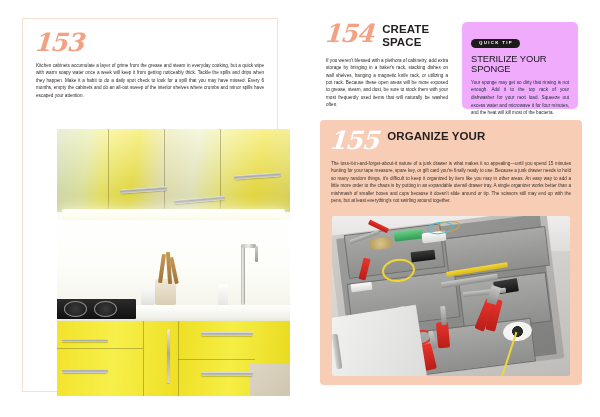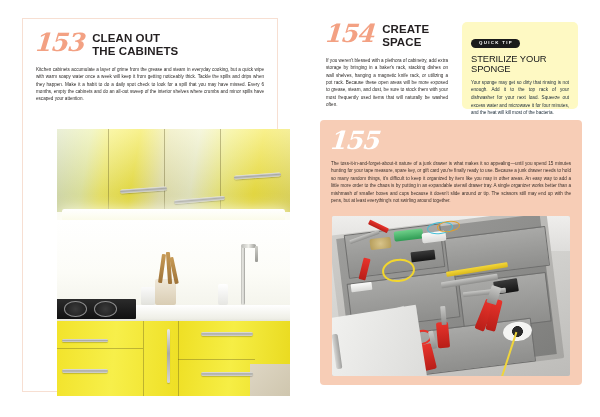--- a/index.html
+++ b/index.html
@@ -94,21 +94,21 @@
     position: absolute;
     left: 0; top: 0;
     width: 122px;
   }
   .col-154 .body-copy { margin-top: 7px; }
 
   .quicktip {
     position: absolute;
     left: 136px; top: 0;
     width: 116px; height: 87px;
-    background: #fef9c3;
+    background: #f0abfc;
     border-radius: 5px;
     box-sizing: border-box;
     padding: 8px 9px 7px 9px;
   }
   .qt-badge {
     display: inline-block;
     background: #1b1b1b;
     color: #ffffff;
     border-radius: 8px;
     font-size: 4.4px;
@@ -202,24 +202,20 @@
 </head>
 <body>
 
 <div class="spread">
 
   <div class="page-left">
     <div class="left-inner">
 
       <div class="tip-head">
         <div class="tip-num">153</div>
-        <div class="tip-title">
-          <span>CLEAN OUT</span>
-          <span>THE CABINETS</span>
-        </div>
       </div>
 
       <p class="body-copy left-copy">Kitchen cabinets accumulate a layer of grime from the grease and steam in everyday cooking, but a quick wipe with warm soapy water once a week will keep it from getting noticeably thick. Tackle the spills and drips when they happen. Make it a habit to do a daily spot check to look for a spill that you may have missed. Every 6 months, empty the cabinets and do an all-out sweep of the interior shelves where crumbs and minor spills have escaped your attention.</p>
     </div>
 
     <div class="photo-kitchen">
       <div class="scene">
         <div class="r k-wall"></div>
         <div class="r k-upper"></div>
         <div class="r k-upper-shade"></div>
@@ -288,20 +284,21 @@
       <div class="qt-badge">QUICK TIP</div>
       <div class="qt-title">STERILIZE YOUR SPONGE</div>
       <div class="qt-body">Your sponge may get so dirty that rinsing is not enough. Add it to the top rack of your dishwasher for your next load. Squeeze out excess water and microwave it for four minutes, and the heat will kill most of the bacteria.</div>
     </div>
   </div>
 
   <div class="panel-155">
     <div class="tip-head">
       <div class="tip-num">155</div>
       <div class="tip-title">
+        <span>ORGANIZE YOUR</span>
       </div>
     </div>
     <p class="body-copy">The toss-it-in-and-forget-about-it nature of a junk drawer is what makes it so appealing—until you spend 15 minutes hunting for your tape measure, spare key, or gift card you're finally ready to use. Because a junk drawer needs to hold so many random things, it's difficult to keep it organized by item like you may in other areas. An easy way to add a little more order to the chaos is by putting in an expandable utensil drawer tray. A single organizer works better than a mishmash of smaller boxes and cups because it doesn't slide around or tip. The scissors still may end up with the pens, but at least everything's not swirling around together.</p>
   </div>
 
   <div class="photo-drawer">
     <div class="scene">
       <div class="r d-bg"></div>
       <div class="r d-counter"></div>
 

